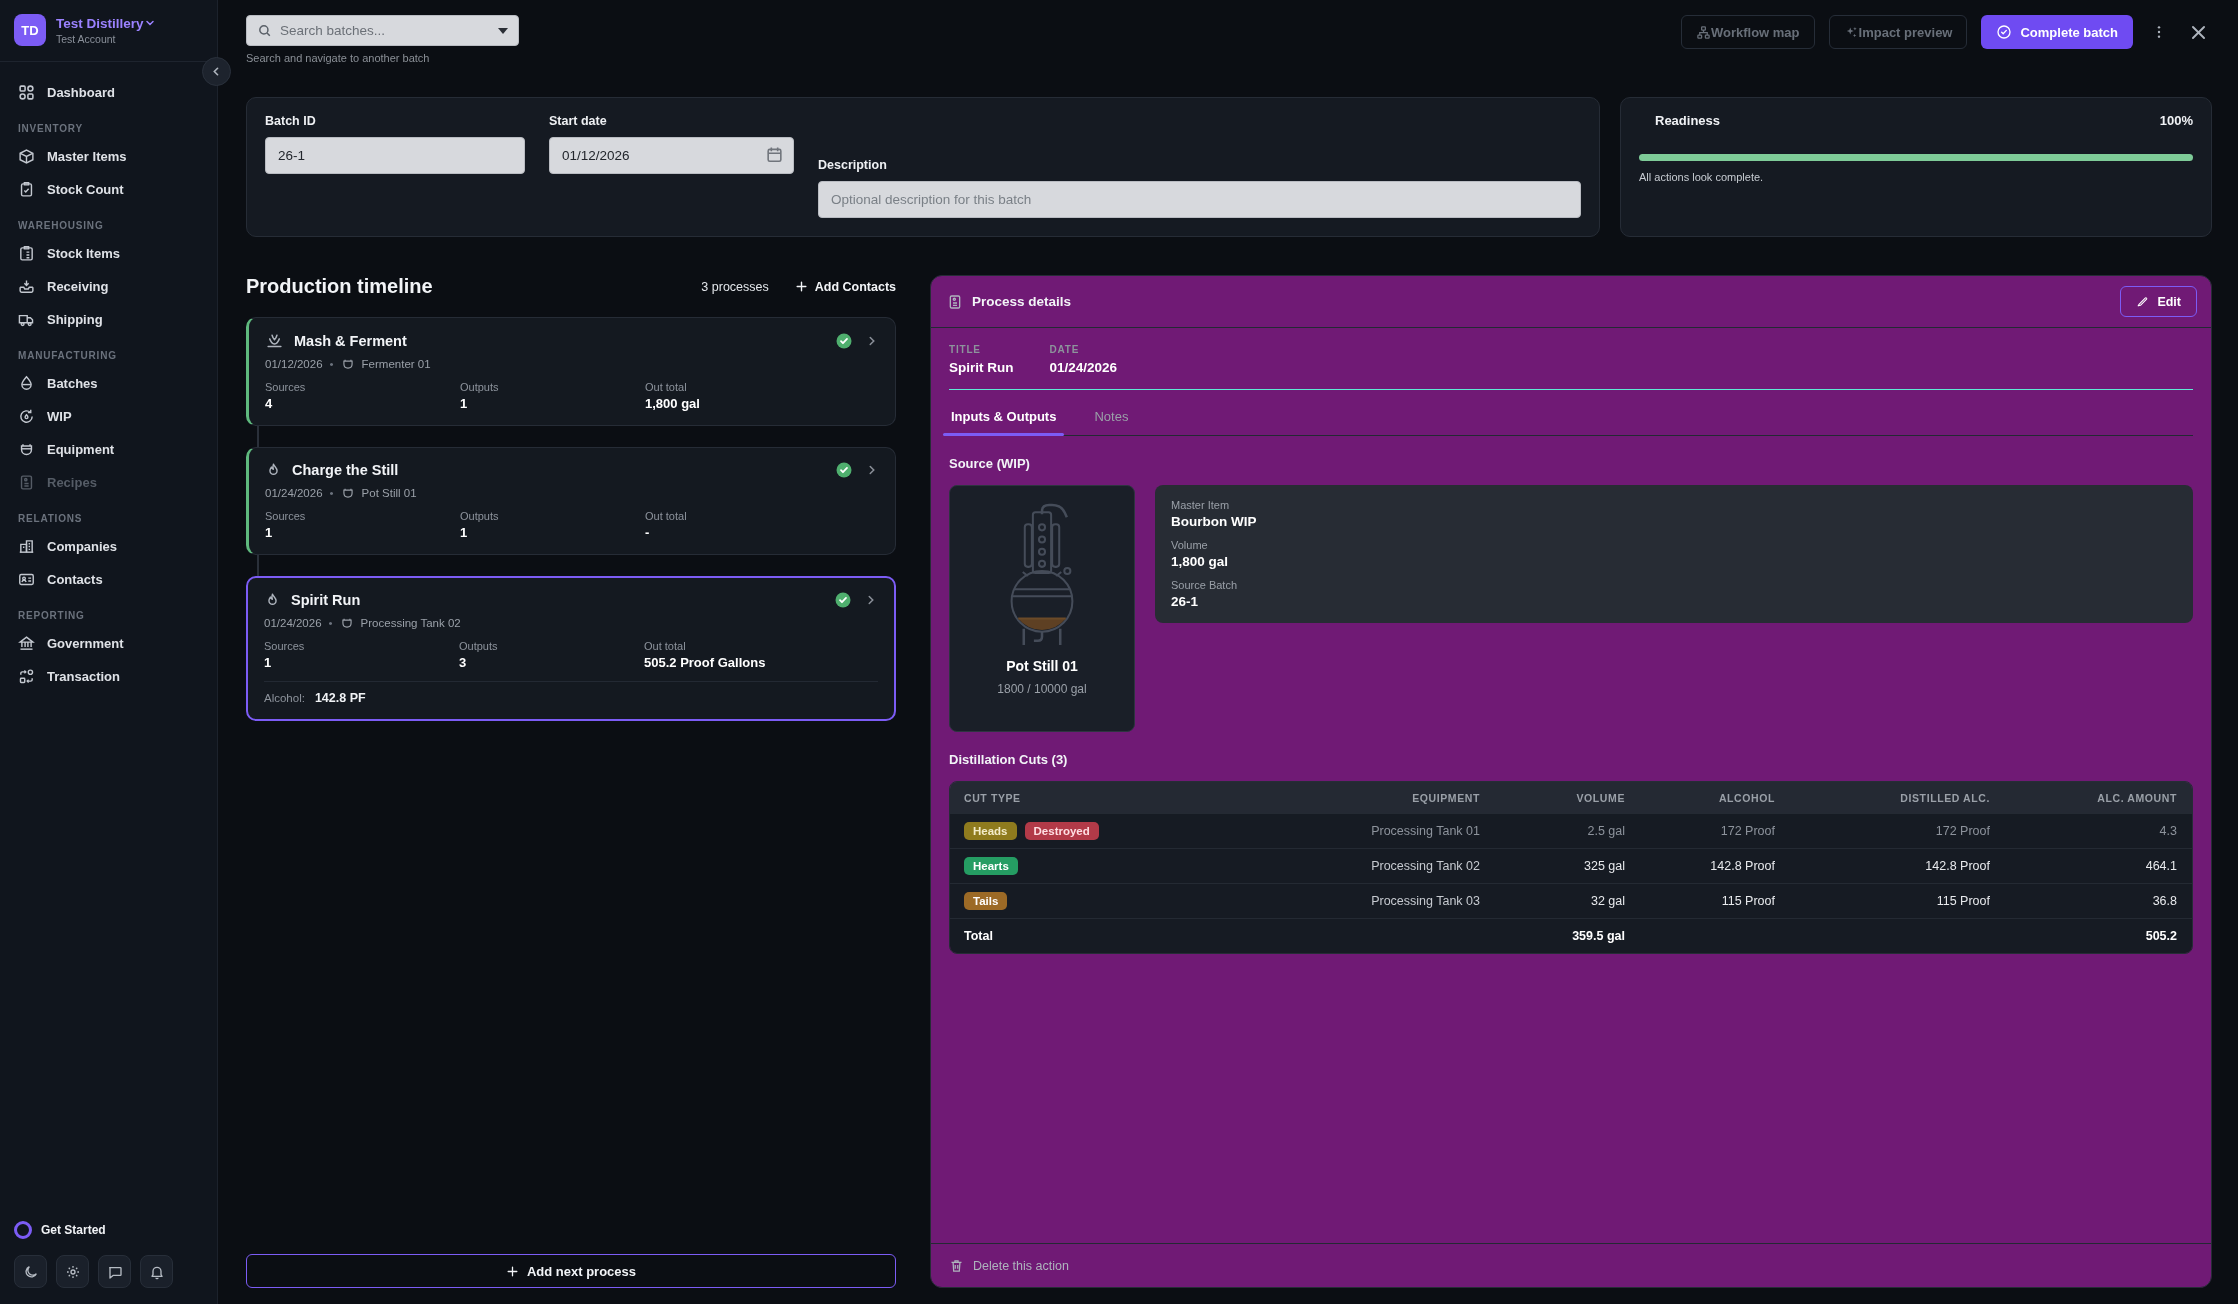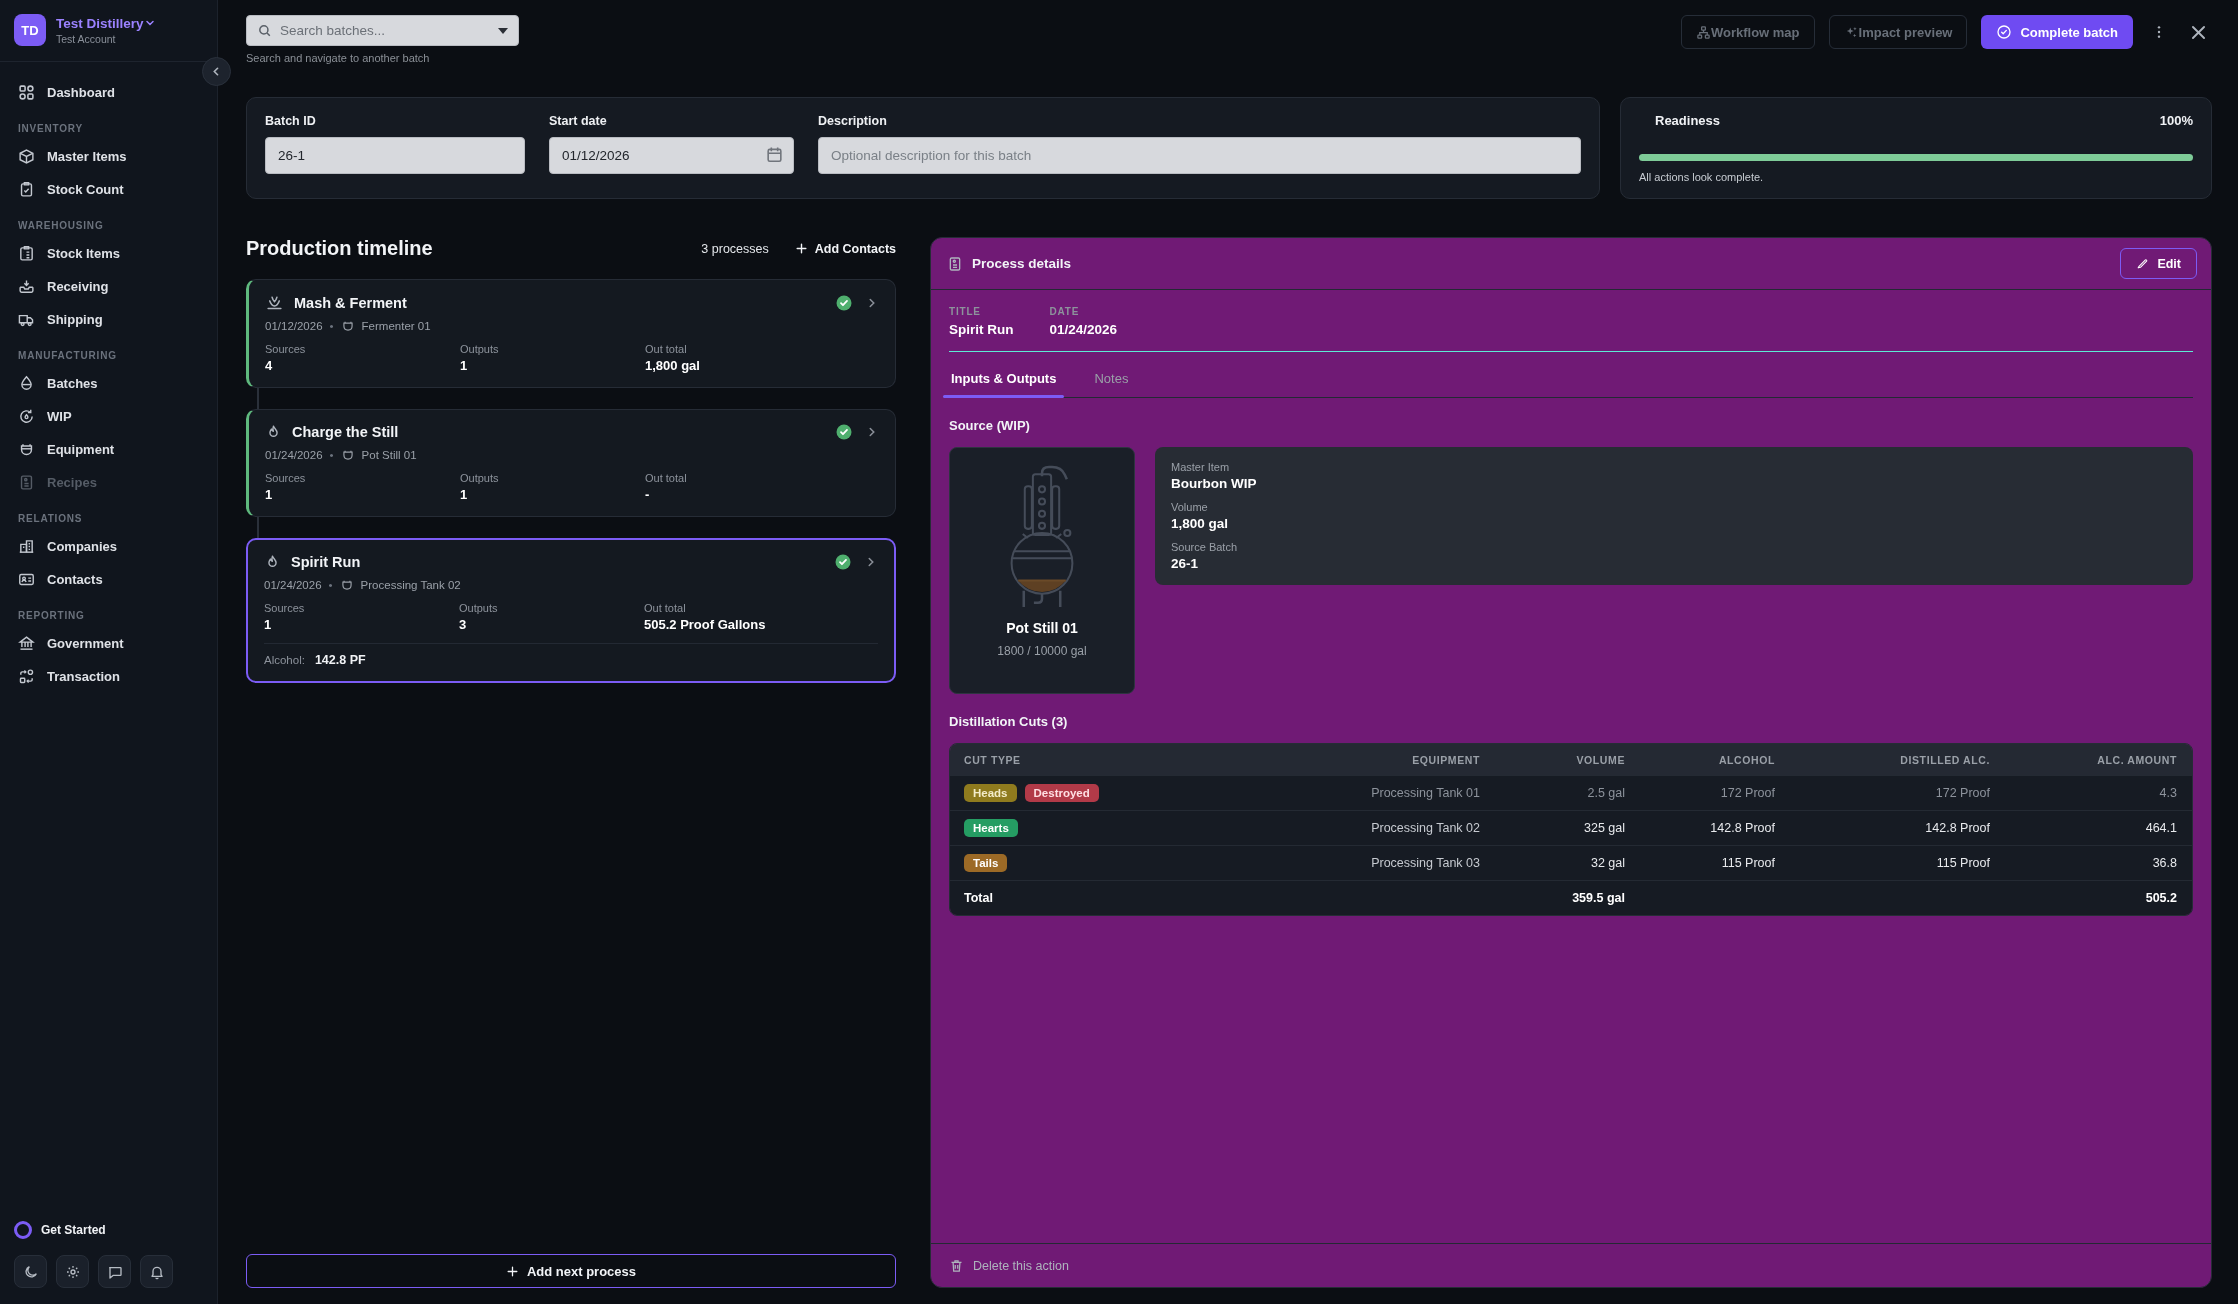--- a/index.html
+++ b/index.html
@@ -43,21 +43,21 @@
   .icon-plain { background:none; border:none; color:#aeb4bd; cursor:pointer; padding:4px; }
 
   .form-row { display:flex; gap:20px; margin-top:33px; }
   .card { background:#151a22; border:1px solid #262c36; border-radius:10px; }
   .form-card { flex:1; display:flex; gap:24px; padding:16px 18px 18px 18px; }
   .field label { display:block; font-size:12.5px; font-weight:bold; color:#eef0f3; margin-bottom:9px; }
   .input { background:#d7d9dd; border:1px solid #b9bcc2; border-radius:4px; height:37px; font-family:"Liberation Sans", sans-serif; font-size:13.5px; color:#22262c; padding:0 12px; outline:none; width:100%; }
   .input::placeholder { color:#7a8087; }
   .f-batch { width:260px; }
   .f-date { width:245px; }
-  .f-desc { flex:1; }
+  .f-desc { flex:1;margin-top:44px; }
   .date-wrap { position:relative; }
   .date-wrap .cal { position:absolute; right:10px; top:8px; color:#70757c; }
   .readiness-card { width:592px; padding:15px 18px; }
   .rd-top { display:flex; justify-content:space-between; align-items:flex-end; margin-bottom:26px;padding-left:16px; }
   .rd-label, .rd-pct { font-size:13px; font-weight:bold; color:#f0f2f5; }
   .progress { height:7px; border-radius:4px; background:#7ecb98; margin-bottom:10px; }
   .rd-note { font-size:11px; color:#c7ccd2; }
 
   .content-row { display:flex; gap:34px; margin-top:38px; flex:1; margin-bottom:16px; min-height:0; }
 

